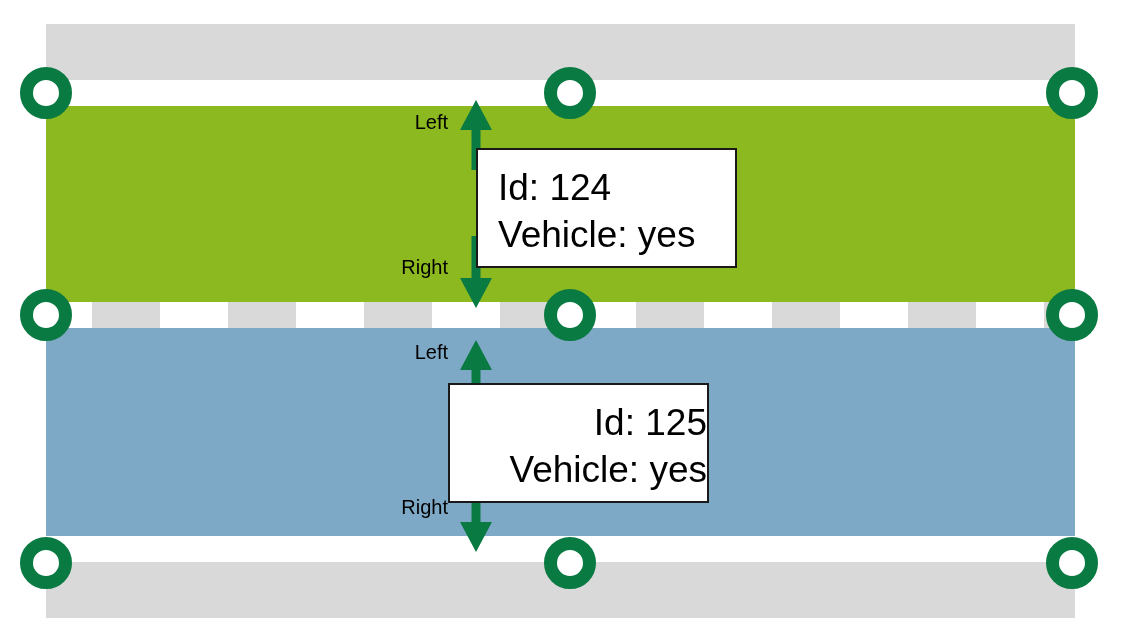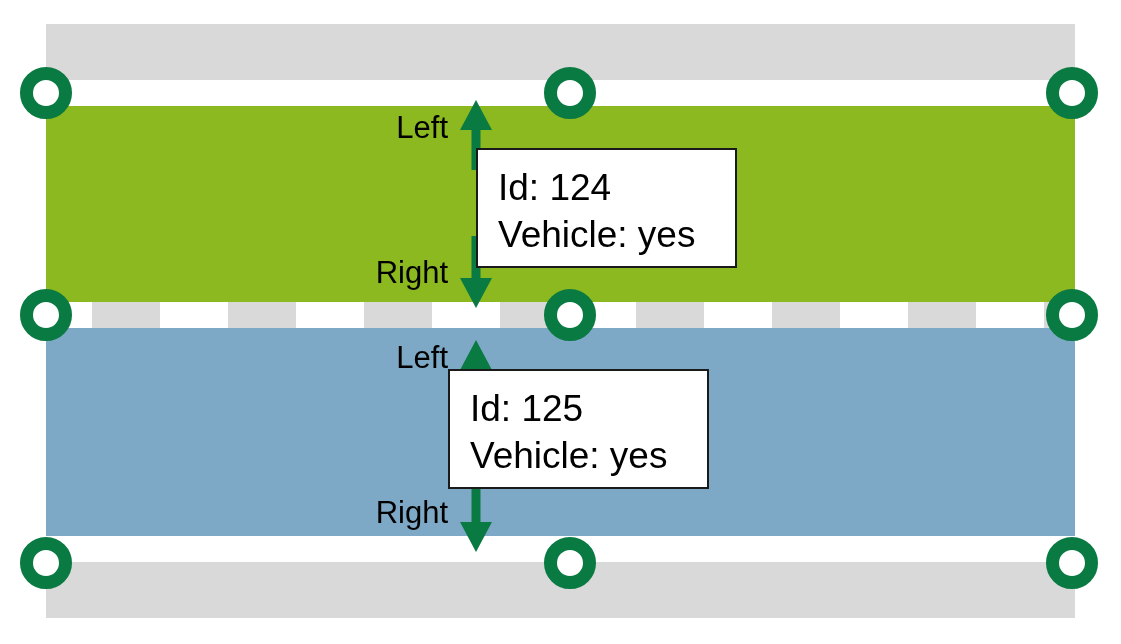--- a/index.html
+++ b/index.html
@@ -66,21 +66,21 @@
 
   
   .arrow-svg {
     position: absolute;
     overflow: visible;
   }
 
   
   .side-label {
     position: absolute;
-    font-size: 31px;
+    font-size: 20px;
     color: #000000;
     white-space: nowrap;
     text-align: right;
     line-height: 1;
   }
 
   
   .info-box {
     position: absolute;
     background: #ffffff;
@@ -136,21 +136,21 @@
   </svg>
 
   <div class="side-label" style="left:300px;top:342px;width:148px;">Left</div>
   <div class="side-label" style="left:280px;top:497px;width:168px;">Right</div>
 
   <div class="info-box" style="left:448px;top:148px;width:261px;height:120px;margin-left:28px;">
     <div class="info-line">Id: 124</div>
     <div class="info-line">Vehicle: yes</div>
   </div>
 
-  <div class="info-box" style="left:448px;top:369px;width:261px;height:120px;">
+  <div class="info-box" style="left:448px;top:383px;width:261px;height:120px;text-align:right;">
     <div class="info-line">Id: 125</div>
     <div class="info-line">Vehicle: yes</div>
   </div>
 
   <div class="node" style="left:20px;top:67px;"></div>
   <div class="node" style="left:544px;top:67px;"></div>
   <div class="node" style="left:1046px;top:67px;"></div>
 
   <div class="node" style="left:20px;top:289px;"></div>
   <div class="node" style="left:544px;top:289px;"></div>

